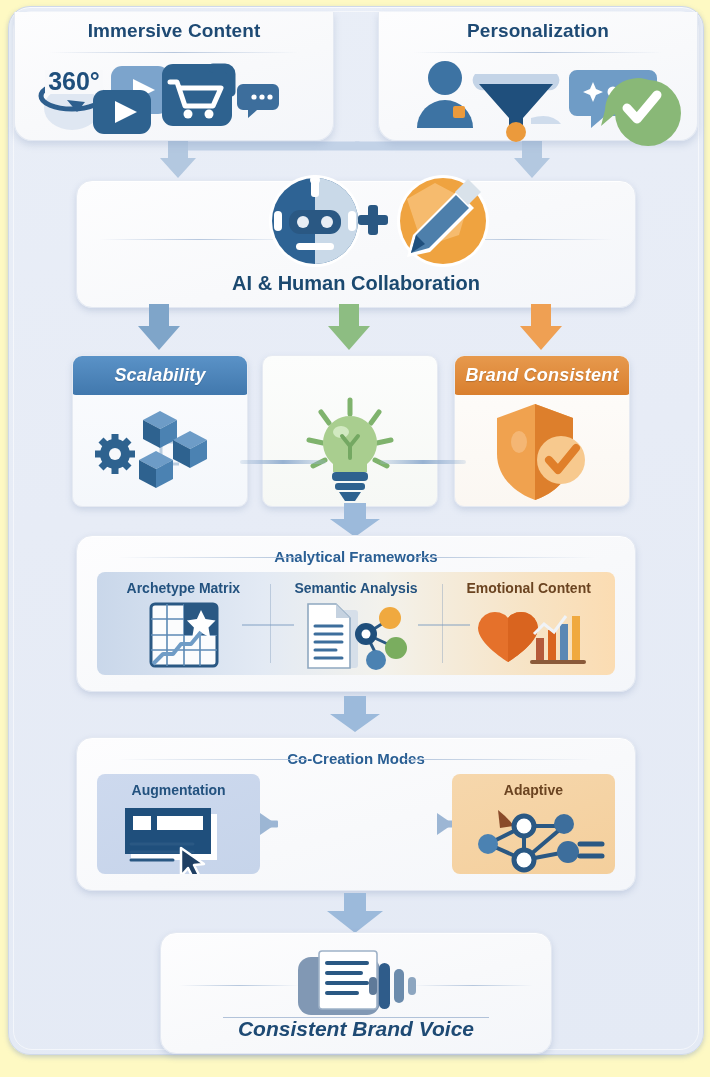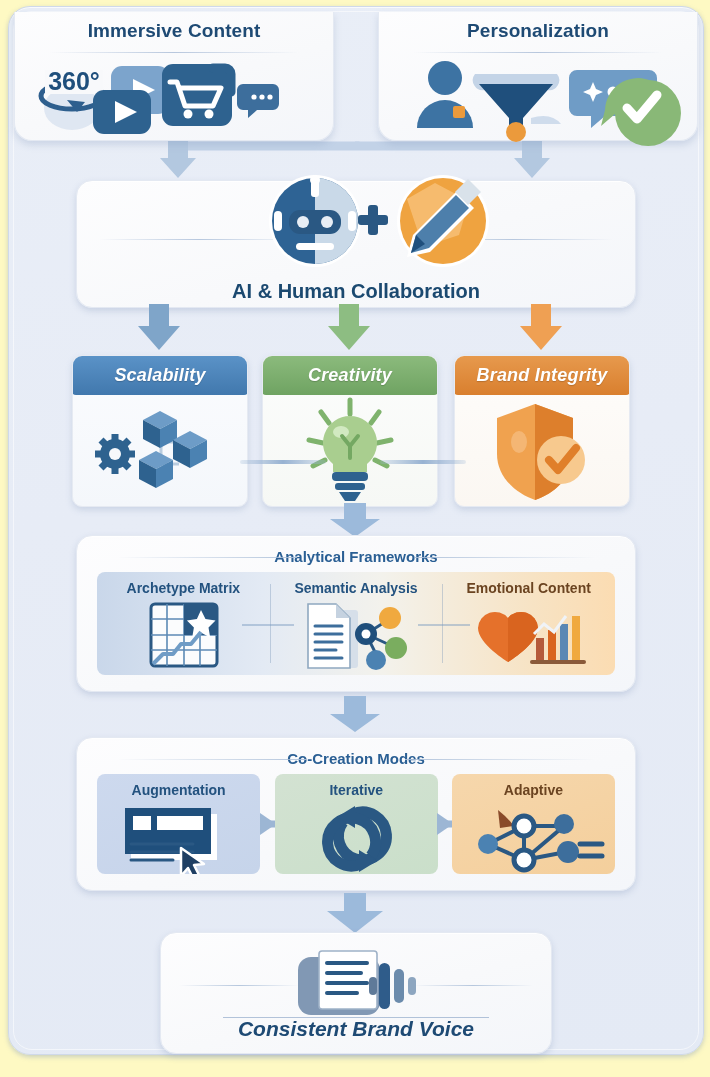--- a/index.html
+++ b/index.html
@@ -55,21 +55,21 @@
   }
   .top-art{position:absolute;left:0;right:0;top:44px;height:82px;}
 
   
   #hub{ left:76px; top:180px; width:558px; height:126px; }
   .hub-rule{
     position:absolute;top:58px;height:1px;
     background:linear-gradient(90deg,rgba(183,200,223,0),rgba(176,194,219,.9),rgba(183,200,223,0));
   }
   .hub-label{
-    position:absolute;left:0;right:0;bottom:4px;text-align:center;
+    position:absolute;left:0;right:0;bottom:12px;text-align:center;
     font-size:20px;font-weight:bold;color:#1b4970;
   }
 
   
   .pillar{
     position:absolute;top:355px;width:174px;height:150px;
     border-radius:10px;
     box-shadow:0 3px 6px rgba(130,150,185,.28);
     overflow:hidden;
     background:linear-gradient(180deg,#fcfdfe 0%,#f7f8fb 100%);
@@ -308,21 +308,20 @@
           <path d="M134 42 v19 l-17 9 v-19 z" fill="#4b82b2"></path>
           <path d="M66 62 l17 -9 l17 9 l-17 9 z" fill="#6d9cc7"></path>
           <path d="M66 62 v19 l17 9 v-19 z" fill="#2e628f"></path>
           <path d="M100 62 v19 l-17 9 v-19 z" fill="#4b82b2"></path>
         </g>
       </svg>
     </div>
   </div>
 
   <div class="pillar" id="pillar-2">
-    <div class="pillar-head" style="background:linear-gradient(180deg,#8cbb7d,#6fa362);">Creativity</div>
     <div class="pillar-art">
       <svg viewBox="0 0 174 106" width="174" height="106">
         <g stroke="#7fb36d" stroke-width="5" stroke-linecap="round">
           <line x1="87" y1="2" x2="87" y2="16"></line>
           <line x1="58" y1="14" x2="66" y2="25"></line>
           <line x1="116" y1="14" x2="108" y2="25"></line>
           <line x1="46" y1="42" x2="60" y2="45"></line>
           <line x1="128" y1="42" x2="114" y2="45"></line>
           <line x1="50" y1="68" x2="62" y2="62"></line>
           <line x1="124" y1="68" x2="112" y2="62"></line>
@@ -331,21 +330,21 @@
         <ellipse cx="78" cy="34" rx="8" ry="6" fill="#d6ecc6" opacity=".9"></ellipse>
         <path d="M87 60 v-12 l-8 -10 M87 48 l8 -10" fill="none" stroke="#74a862" stroke-width="4" stroke-linecap="round"></path>
         <rect x="69" y="74" width="36" height="9" rx="4" fill="#2e628f"></rect>
         <rect x="72" y="85" width="30" height="7" rx="3" fill="#2e628f"></rect>
         <path d="M76 94 h22 l-6 9 h-10 z" fill="#2e628f"></path>
       </svg>
     </div>
   </div>
 
   <div class="pillar" id="pillar-3">
-    <div class="pillar-head" style="background:linear-gradient(180deg,#e79a4e,#d97f2e);">Brand Integrity</div>
+    <div class="pillar-head" style="background:linear-gradient(180deg,#e79a4e,#d97f2e);">Brand Consistent</div>
     <div class="pillar-art">
       <svg viewBox="0 0 174 106" width="174" height="106">
         <path d="M80 6 l38 14 v36 c0 24 -20 40 -38 46 c-18 -6 -38 -22 -38 -46 v-36 z" fill="#f0a24f"></path>
         <path d="M80 6 l38 14 v36 c0 24 -20 40 -38 46 z" fill="#dd7f2c"></path>
         <ellipse cx="64" cy="44" rx="8" ry="11" fill="#f6c289" opacity=".65"></ellipse>
         <circle cx="106" cy="62" r="24" fill="#f7c98e"></circle>
         <path d="M94 62 l9 10 l18 -22" fill="none" stroke="#e07f2a" stroke-width="8" stroke-linecap="round" stroke-linejoin="round"></path>
       </svg>
     </div>
   </div>
@@ -458,33 +457,20 @@
               <line x1="34" y1="56" x2="76" y2="56"></line>
             </g>
             <path d="M84 44 l0 28 l7 -8 l5 10 l6 -3 l-5 -10 l10 -1 z" fill="#1f3f63" stroke="#ffffff" stroke-width="2.5" stroke-linejoin="round"></path>
           </svg>
         </div>
       </div>
 
       <div class="mode-arrow-stem" style="left:31.8%;"></div>
       <div class="mode-arrow" style="left:34.6%;margin-left:-16px;"></div>
 
-      <div class="mode-tile" id="mode-2">
-        <div class="tri-label">Iterative</div>
-        <div class="tri-art">
-          <svg viewBox="0 0 164 70" width="164" height="70">
-            <g fill="none" stroke="#2a5883" stroke-width="11" stroke-linecap="butt">
-              <path d="M68 18 a24 24 0 1 0 10 -8"></path>
-              <path d="M96 52 a24 24 0 1 0 -10 8"></path>
-            </g>
-            <path d="M80 2 l0 22 l-18 -11 z" fill="#2a5883"></path>
-            <path d="M84 68 l0 -22 l18 11 z" fill="#2a5883"></path>
-          </svg>
-        </div>
-      </div>
 
       <div class="mode-arrow-stem" style="left:66%;"></div>
       <div class="mode-arrow" style="left:68.8%;margin-left:-16px;"></div>
 
       <div class="mode-tile" id="mode-3">
         <div class="tri-label warm">Adaptive</div>
         <div class="tri-art">
           <svg viewBox="0 0 164 70" width="164" height="70">
             <path d="M46 6 q10 8 16 16 l-14 2 z" fill="#8a4b2a"></path>
             <g stroke="#2a5883" stroke-width="4">

